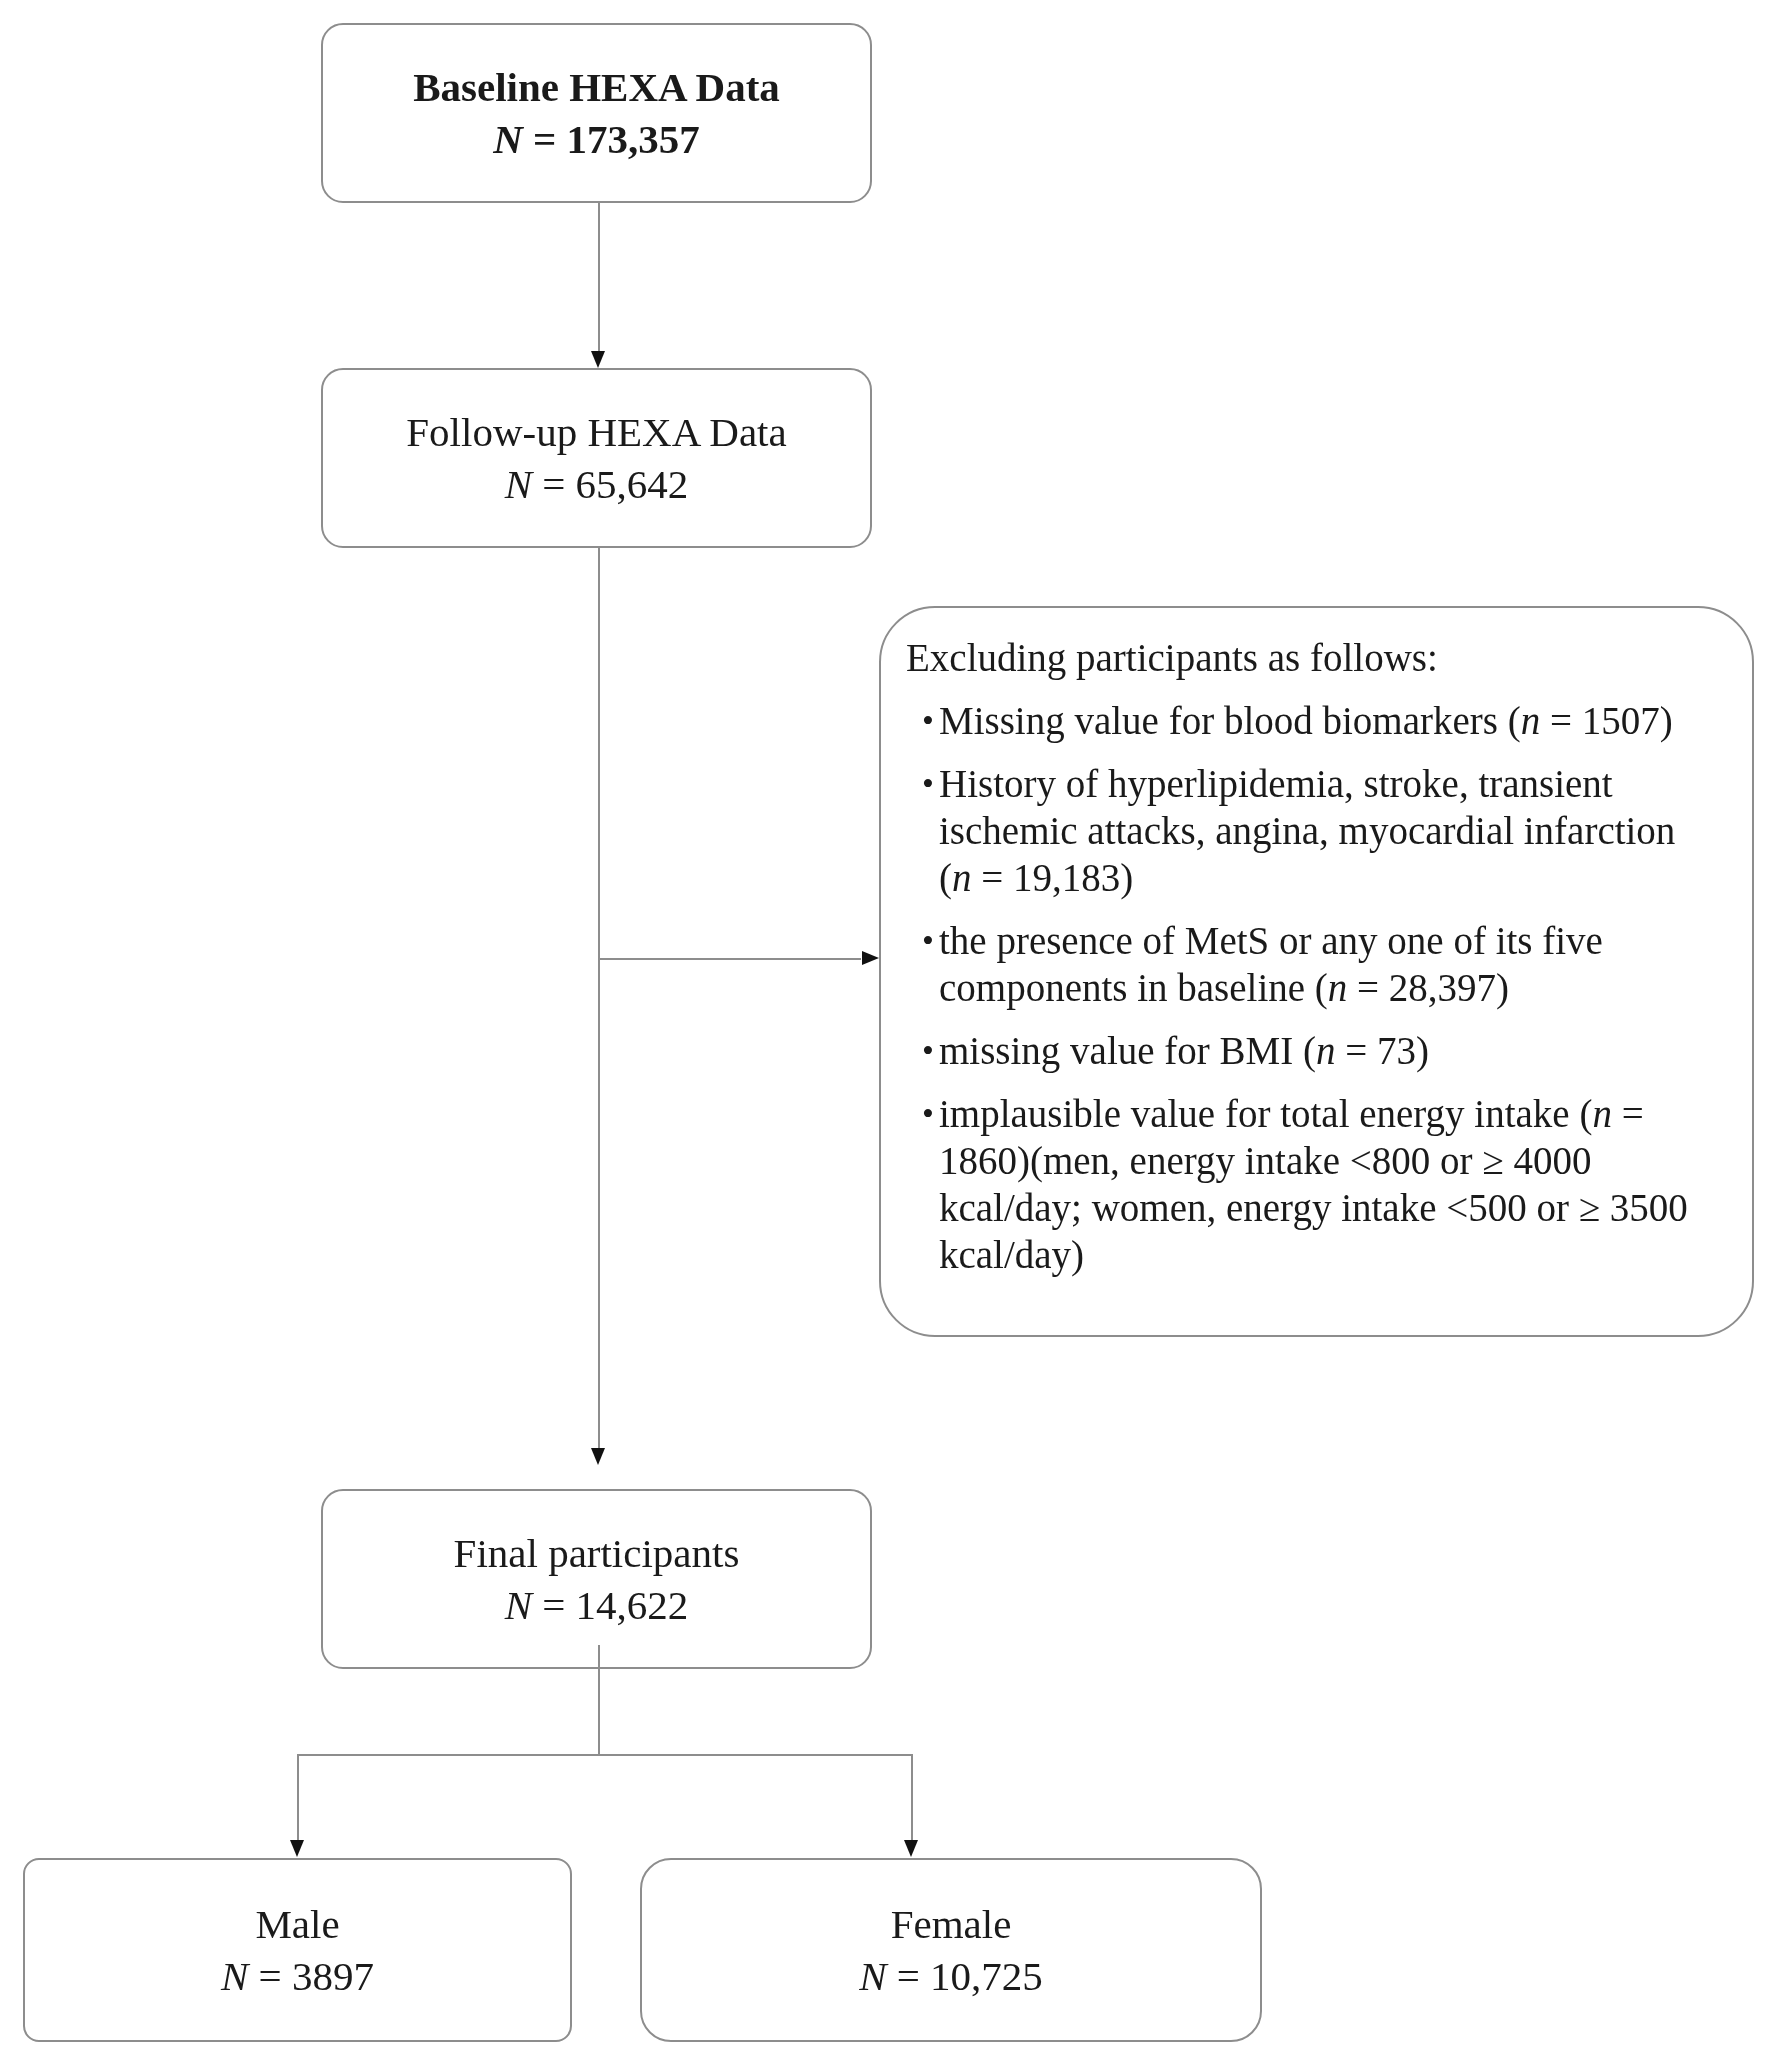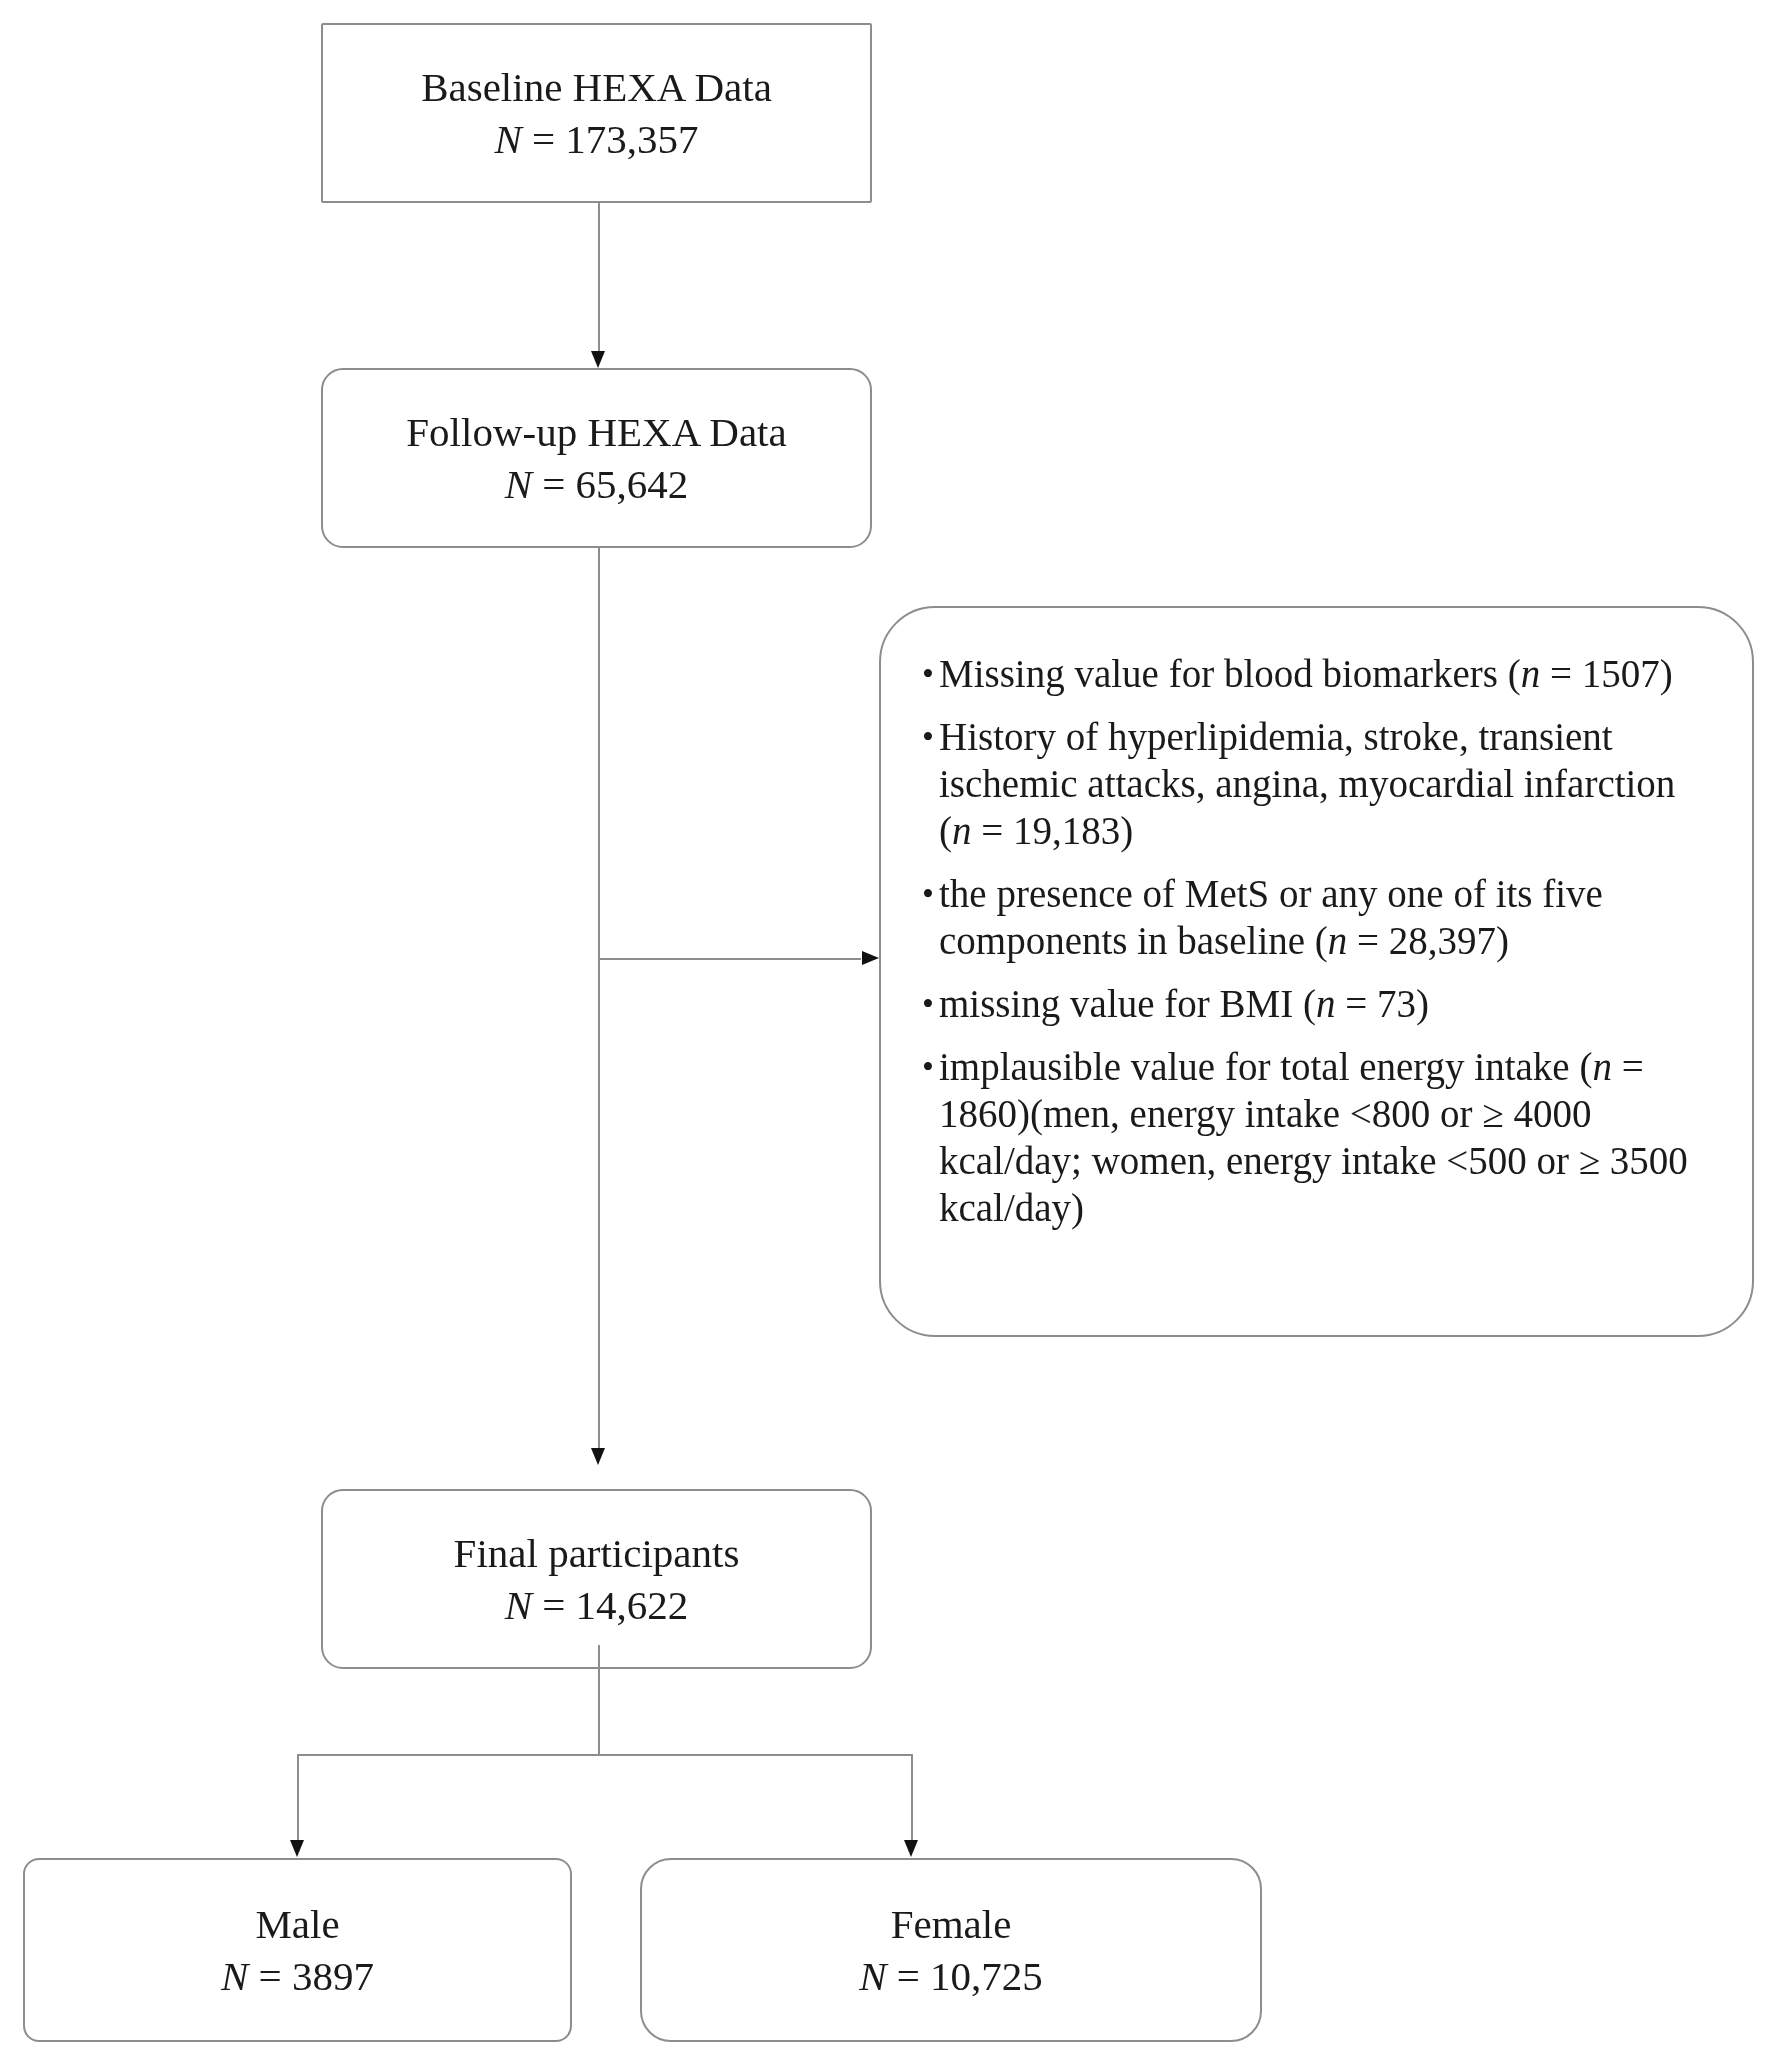--- a/index.html
+++ b/index.html
@@ -32,22 +32,23 @@
   }
   .node .ln {
     display: block;
     white-space: nowrap;
   }
   .ital { font-style: italic; }
 
   
   #node-baseline {
     left: 321px; top: 23px; width: 551px; height: 180px;
-    border-radius: 2px;
+    border-radius: 22px;
     font-size: 41px;
+    font-weight: bold;
   }
   #node-followup {
     left: 321px; top: 368px; width: 551px; height: 180px;
     border-radius: 22px;
     font-size: 41px;
   }
   #node-final {
     left: 321px; top: 1465px; width: 551px; height: 180px;
     border-radius: 22px;
     font-size: 41px;
@@ -143,20 +144,21 @@
     <span class="ln"><span class="ital">N</span><span> = </span><span>65,642</span></span>
   </div>
 
   <div class="vline" style="left:598px; top:548px; height:900px;"></div>
   <div class="arrow-down" style="left:591px; top:1448px;"></div>
 
   <div class="hline" style="left:598px; top:958px; width:263px;"></div>
   <div class="arrow-right" style="left:862px; top:951px;"></div>
 
   <div id="node-exclusions">
+    <span class="heading">Excluding participants as follows:</span>
     <ul>
       <li><span>Missing value for blood biomarkers (</span><span class="ital">n</span><span> = 1507)</span></li>
       <li><span>History of hyperlipidemia, stroke, transient ischemic attacks, angina, myocardial infarction (</span><span class="ital">n</span><span> = 19,183)</span></li>
       <li><span>the presence of MetS or any one of its five components in baseline (</span><span class="ital">n</span><span> = 28,397)</span></li>
       <li><span>missing value for BMI (</span><span class="ital">n</span><span> = 73)</span></li>
       <li><span>implausible value for total energy intake  (</span><span class="ital">n</span><span> = 1860)(men, energy intake &lt;800 or ≥ 4000 kcal/day; women, energy intake &lt;500 or ≥ 3500 kcal/day)</span></li>
     </ul>
   </div>
 
   <div class="node" id="node-final">

